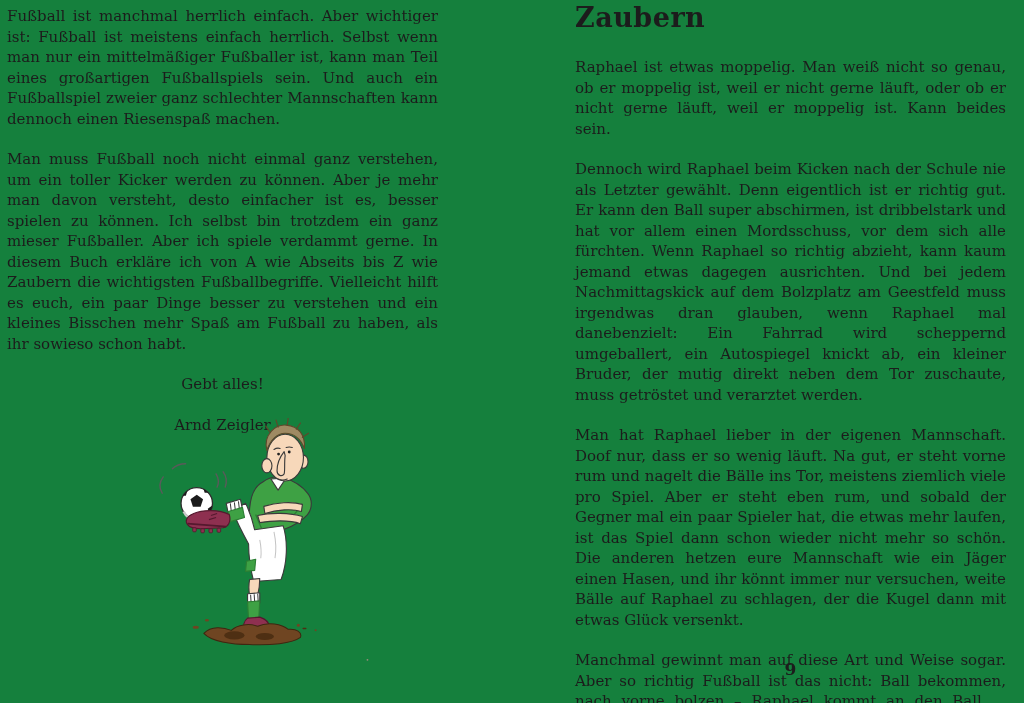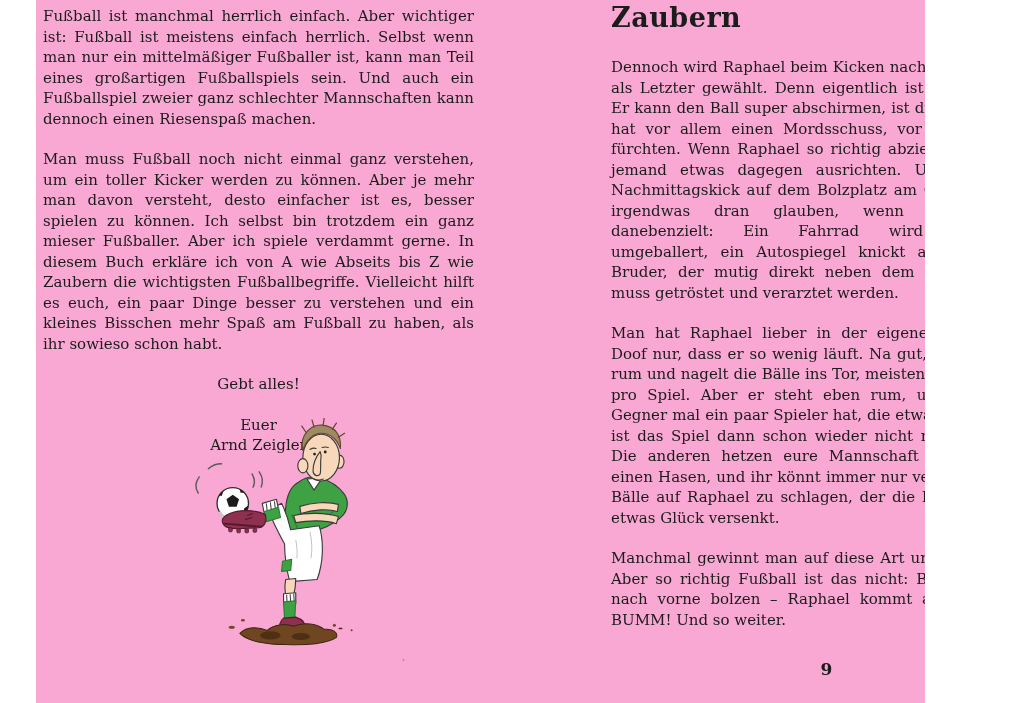--- a/index.html
+++ b/index.html
@@ -1,26 +1,25 @@
 <!DOCTYPE html>
 <html lang="de"><head>
 <meta charset="utf-8">
 <style>
   html, body {
     margin: 0; padding: 0;
     background: #ffffff;
   }
   .spread {
     position: relative;
-    width: 889px; height: 703px;
-    background: #f9a8d4;
+    width: 1024px; height: 703px;
+    background: #15803d;
     overflow: hidden;
     font-family: "DejaVu Serif", "Liberation Serif", serif;
     color: #1c1c1c;
-    margin-left: 36px;
   }
   .textcol { position: absolute; width: 431px; }
   .left-col  { left: 7px;  top: 6px; }
   .right-col { left: 575px; top: 2px; }
   p.body {
     font-size: 15px;
     line-height: 20.5px;
     text-align: justify;
     margin: 0 0 20px 0;
     hyphens: auto;
@@ -50,21 +49,20 @@
 </style>
 </head>
 <body>
 
 <div class="spread">
 
   <div class="textcol left-col">
     <p class="body">Fußball ist manchmal herrlich einfach. Aber wichtiger ist: Fußball ist meistens einfach herrlich. Selbst wenn man nur ein mittelmäßiger Fußballer ist, kann man Teil eines großartigen Fußballspiels sein. Und auch ein Fußballspiel zweier ganz schlechter Mannschaften kann dennoch einen Riesenspaß machen.</p>
     <p class="body">Man muss Fußball noch nicht einmal ganz verstehen, um ein toller Kicker werden zu können. Aber je mehr man davon versteht, desto einfacher ist es, besser spielen zu können. Ich selbst bin trotzdem ein ganz mieser Fußballer. Aber ich spiele verdammt gerne. In diesem Buch erkläre ich von A wie Abseits bis Z wie Zaubern die wichtigsten Fußballbegriffe. Vielleicht hilft es euch, ein paar Dinge besser zu verstehen und ein kleines Bisschen mehr Spaß am Fußball zu haben, als ihr sowieso schon habt.</p>
     <p class="line closing">Gebt alles!</p>
-    <p class="line">Euer</p>
     <p class="line">Arnd Zeigler</p>
   </div>
 
   <div class="illustration">
     <svg viewBox="0 0 250 250" xmlns="http://www.w3.org/2000/svg">
       <defs>
         <clipPath id="ballclip">
             <circle cx="48" cy="84" r="15.5"></circle>
           </clipPath>
       </defs>
@@ -159,20 +157,21 @@
         <circle cx="148" cy="204" r="1.5" fill="#6f4522"></circle>
         <rect x="152" y="206.5" width="4" height="1.4" rx="0.7" fill="#4e2f13"></rect>
         <circle cx="165" cy="209" r="1" fill="#6f4522"></circle>
         <circle cx="216" cy="238" r="0.9" fill="#9a8a7a"></circle>
       </g>
     </svg>
   </div>
 
   <div class="textcol right-col">
     <h1 class="chapter-title">Zaubern</h1>
+    <p class="body">Raphael ist etwas moppelig. Man weiß nicht so genau, ob er moppelig ist, weil er nicht gerne läuft, oder ob er nicht gerne läuft, weil er moppelig ist. Kann beides sein.</p>
     <p class="body">Dennoch wird Raphael beim Kicken nach der Schule nie als Letzter gewählt. Denn eigentlich ist er richtig gut. Er kann den Ball super abschirmen, ist dribbelstark und hat vor allem einen Mordsschuss, vor dem sich alle fürchten. Wenn Raphael so richtig abzieht, kann kaum jemand etwas dagegen ausrichten. Und bei jedem Nachmittagskick auf dem Bolzplatz am Geestfeld muss irgendwas dran glauben, wenn Raphael mal danebenzielt: Ein Fahrrad wird scheppernd umgeballert, ein Autospiegel knickt ab, ein kleiner Bruder, der mutig direkt neben dem Tor zuschaute, muss getröstet und verarztet werden.</p>
     <p class="body">Man hat Raphael lieber in der eigenen Mannschaft. Doof nur, dass er so wenig läuft. Na gut, er steht vorne rum und nagelt die Bälle ins Tor, meistens ziemlich viele pro Spiel. Aber er steht eben rum, und sobald der Gegner mal ein paar Spieler hat, die etwas mehr laufen, ist das Spiel dann schon wieder nicht mehr so schön. Die anderen hetzen eure Mannschaft wie ein Jäger einen Hasen, und ihr könnt immer nur versuchen, weite Bälle auf Raphael zu schlagen, der die Kugel dann mit etwas Glück versenkt.</p>
     <p class="body">Manchmal gewinnt man auf diese Art und Weise sogar. Aber so richtig Fußball ist das nicht: Ball bekommen, nach vorne bolzen – Raphael kommt an den Ball ... BUMM! Und so weiter.</p>
 
   </div>
 
   <div class="page-number">9</div>
 
 </div>
 

